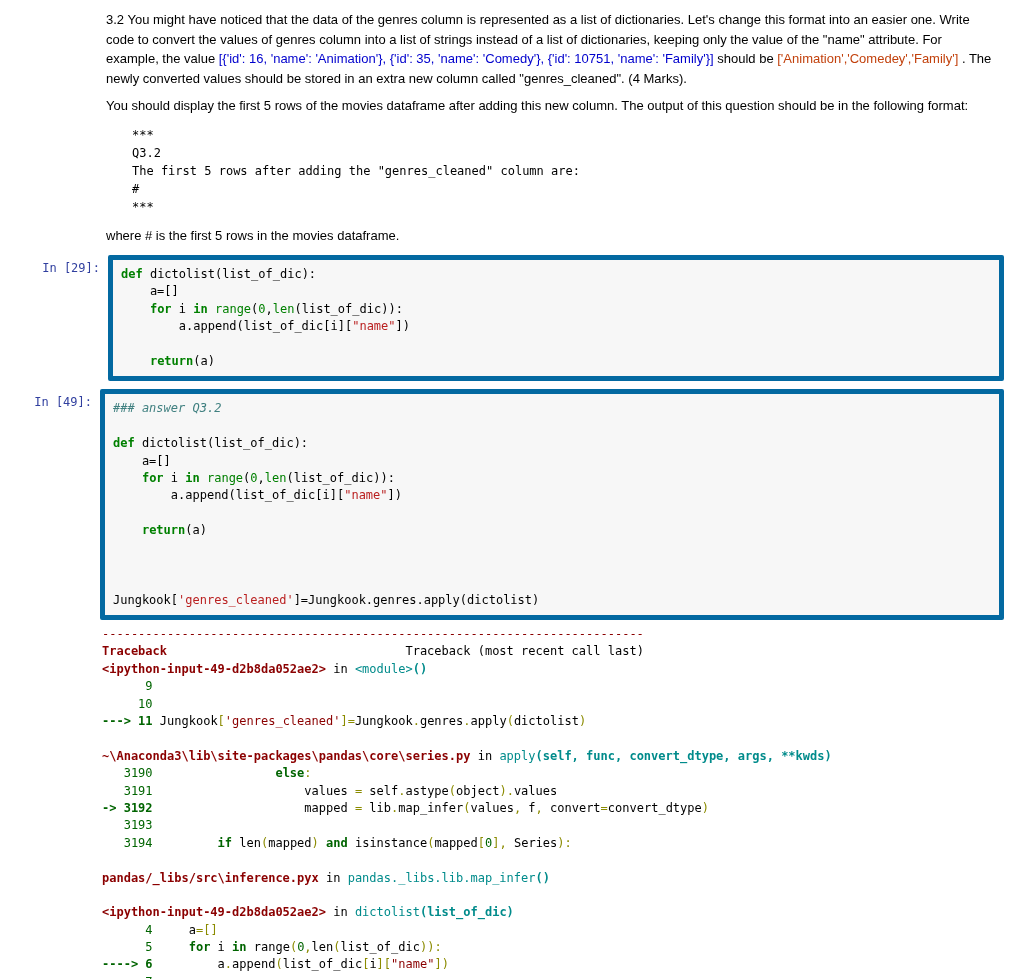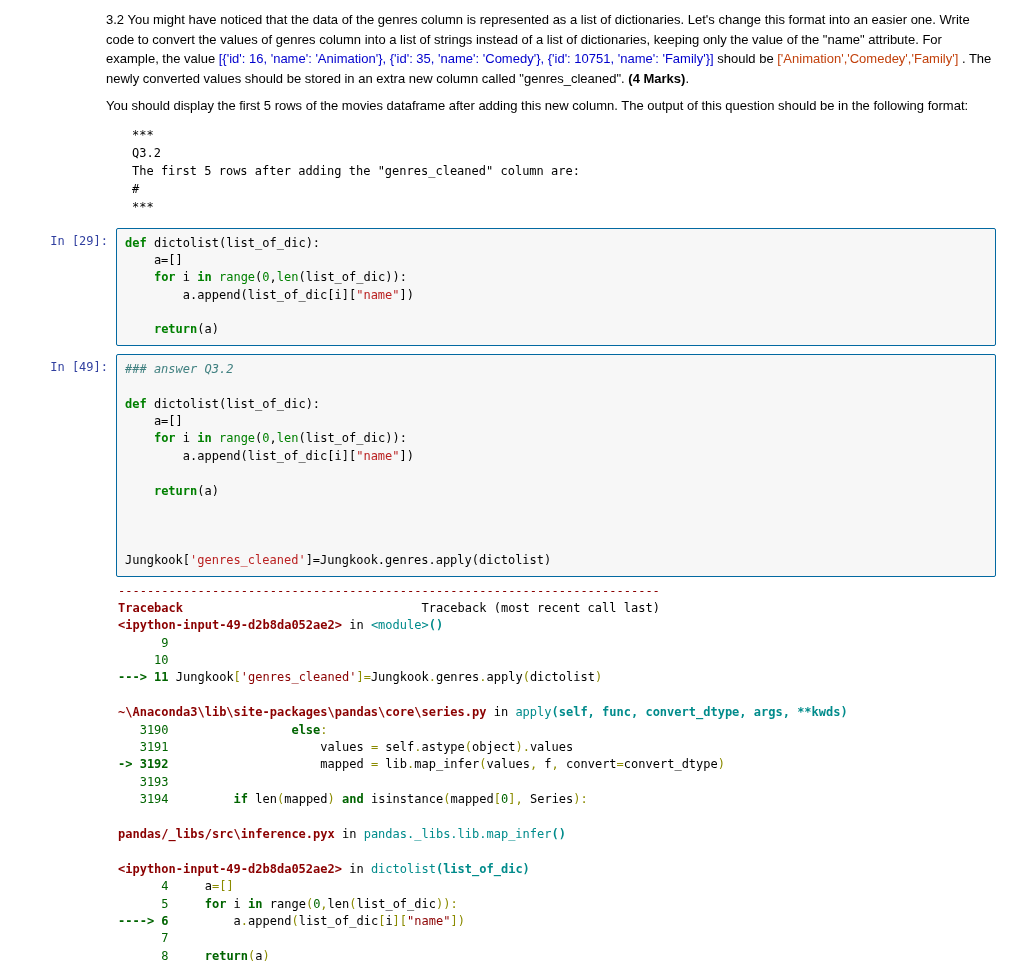--- a/index.html
+++ b/index.html
@@ -17,54 +17,54 @@
   }
   .text-block {
     margin-left: 106px;
     margin-right: 30px;
     margin-top: 10px;
     line-height: 1.5;
   }
   .text-block p { margin: 0 0 8px 0; }
   .inline-code-blue { color: #0000cd; }
   .inline-code-green { color: #c2410c; }
-  .bold { font-weight: bold; }
+  .bold { font-weight: normal; }
   .expected-output {
     margin: 10px 0 10px 26px;
     font-family: monospace;
     font-size: 12px;
     white-space: pre;
     line-height: 1.5;
   }
   .cell {
     display: flex;
     align-items: stretch;
-    margin: 4px 0;
-    padding: 2px 16px;
+    margin: 4px 8px;
+    padding: 2px 0;
   }
   .cell.selected {
     border-left: 4px solid #42A5F5;
     margin-left: -4px;
   }
   .prompt {
     width: 100px;
     min-width: 100px;
     text-align: right;
     padding: 6px 8px 0 0;
     font-family: monospace;
     font-size: 12px;
     color: #303F9F;
     box-sizing: border-box;
   }
   .cell-body {
     flex: 1;
     margin-right: 12px;
   }
   .input-area {
-    border: 1px solid #0369a1;
+    border: 5px solid #0369a1;
     background: #f7f7f7;
     border-radius: 2px;
     padding: 6px 8px;
     font-family: monospace;
     font-size: 12px;
     line-height: 1.45;
     white-space: pre;
     overflow-x: auto;
   }
   .output-area {
@@ -103,20 +103,21 @@
       <span class="inline-code-green">['Animation','Comedey','Family']</span>
       <span>. The newly converted values should be stored in an extra new column called "genres_cleaned". </span>
       <span class="bold">(4 Marks)</span><span>.</span>
     </p>
     <p>You should display the first 5 rows of the movies dataframe after adding this new column. The output of this question should be in the following format:</p>
     <div class="expected-output">***
 Q3.2
 The first 5 rows after adding the "genres_cleaned" column are:
 #
 ***</div>
+    <p>where # is the first 5 rows in the movies dataframe.</p>
   </div>
 
   <div class="cell">
     <div class="prompt">In [29]:</div>
     <div class="cell-body">
       <div class="input-area"><span class="kw">def</span><span> dictolist(list_of_dic):</span>
 <span>    a=[]</span>
 <span>    </span><span class="kw">for</span><span> i </span><span class="kw">in</span><span> </span><span class="nb">range</span><span>(</span><span class="num">0</span><span>,</span><span class="nb">len</span><span>(list_of_dic)):</span>
 <span>        a.append(list_of_dic[i][</span><span class="str">"name"</span><span>])</span>
 <span>        </span>

